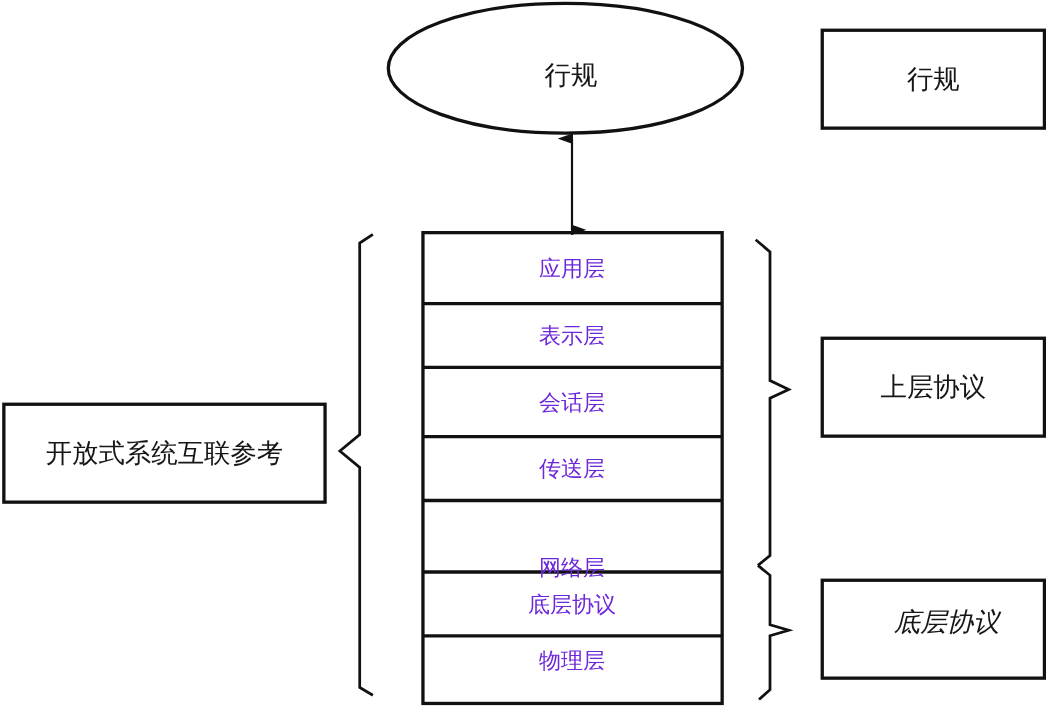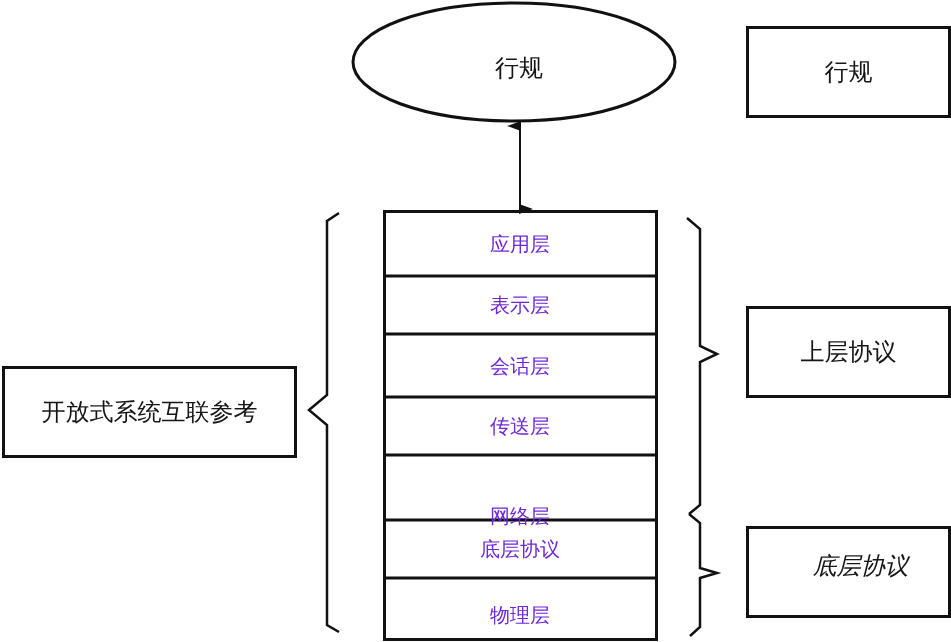--- a/index.html
+++ b/index.html
@@ -58,13 +58,13 @@
 <div class="lbl" style="left:2px; top:366px; width:295px; height:92px; flex-direction:row; line-height:36px;">
   <span>开放式系统互联参考</span>
 </div>
 
 <div class="layer" style="top:213px; height:63px;">应用层</div>
 <div class="layer" style="top:277px; height:57px;">表示层</div>
 <div class="layer" style="top:335px; height:62px;">会话层</div>
 <div class="layer" style="top:398px; height:57px;font-family:Liberation Serif, serif;">传送层</div>
 <div class="layer" style="top:456px; height:64px;margin-top:28px;">网络层</div>
 <div class="layer" style="top:521px; height:57px;">底层协议</div>
-<div class="layer" style="top:579px; height:43px;margin-top:15px;">物理层</div>
+<div class="layer" style="top:579px; height:43px;">物理层</div>
 
 </body></html>

